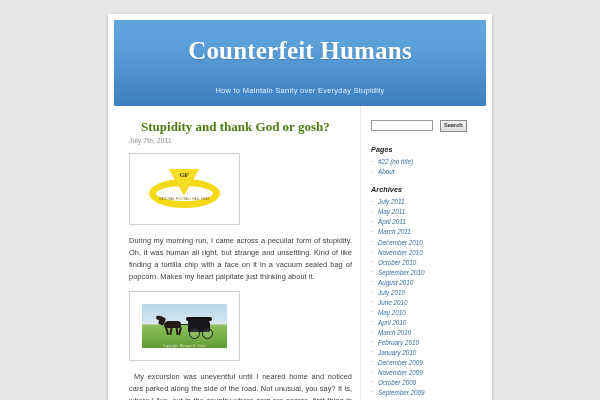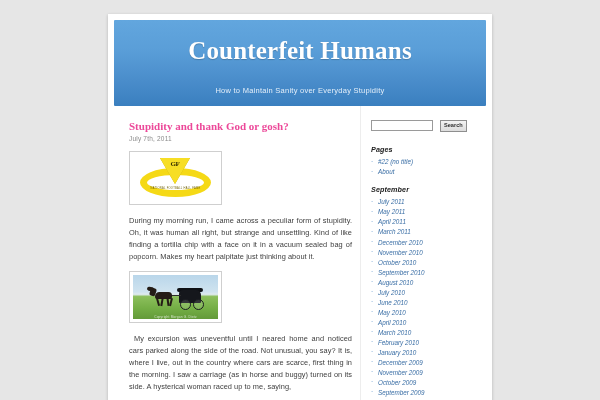--- a/index.html
+++ b/index.html
@@ -79,23 +79,23 @@
     padding: 14px 8px 0 10px;
     box-sizing: border-box;
     border-left: 1px solid #ededed;
     min-height: 300px;
   }
 
   
   #post-title {
     font-family: "Liberation Serif", serif;
     font-weight: bold;
-    font-size: 11px;
-    color: #ec4899;
-    margin: 0 0 2px 0;
+    font-size: 13px;
+    color: #4d7c0f;
+    margin: 0 0 2px 12px;
     line-height: 1.15;
   }
   #post-date {
     font-size: 6.5px;
     color: #8a8a8a;
     margin: 0 0 9px 0;
     letter-spacing: 0.2px;
   }
   .post-para {
     font-size: 7.4px;
@@ -103,21 +103,21 @@
     color: #3d3d3d;
     margin: 0 0 8px 0;
     text-align: justify;
     letter-spacing: 0.05px;
   }
   .post-para.indented { text-indent: 5px; }
 
   
   .figure {
     border: 1px solid #cfcfcf;
-    padding: 3px;
+    padding: 12px;
     background: #fff;
     display: inline-block;
     margin: 0 0 10px 0;
     line-height: 0;
   }
 
   
   .wristband-art {
     width: 85px;
     height: 46px;
@@ -395,21 +395,21 @@
 
       <div class="widget">
         <div class="widget-title">Pages</div>
         <ul class="widget-list">
           <li><span class="bullet">·</span><a href="#">#22 (no title)</a></li>
           <li><span class="bullet">·</span><a href="#">About</a></li>
         </ul>
       </div>
 
       <div class="widget">
-        <div class="widget-title">September</div>
+        <div class="widget-title">Archives</div>
         <ul class="widget-list" id="archives-list">
             <li><span class="bullet">·</span><a href="#">July 2011</a></li>
             <li><span class="bullet">·</span><a href="#">May 2011</a></li>
             <li><span class="bullet">·</span><a href="#">April 2011</a></li>
             <li><span class="bullet">·</span><a href="#">March 2011</a></li>
             <li><span class="bullet">·</span><a href="#">December 2010</a></li>
             <li><span class="bullet">·</span><a href="#">November 2010</a></li>
             <li><span class="bullet">·</span><a href="#">October 2010</a></li>
             <li><span class="bullet">·</span><a href="#">September 2010</a></li>
             <li><span class="bullet">·</span><a href="#">August 2010</a></li>

